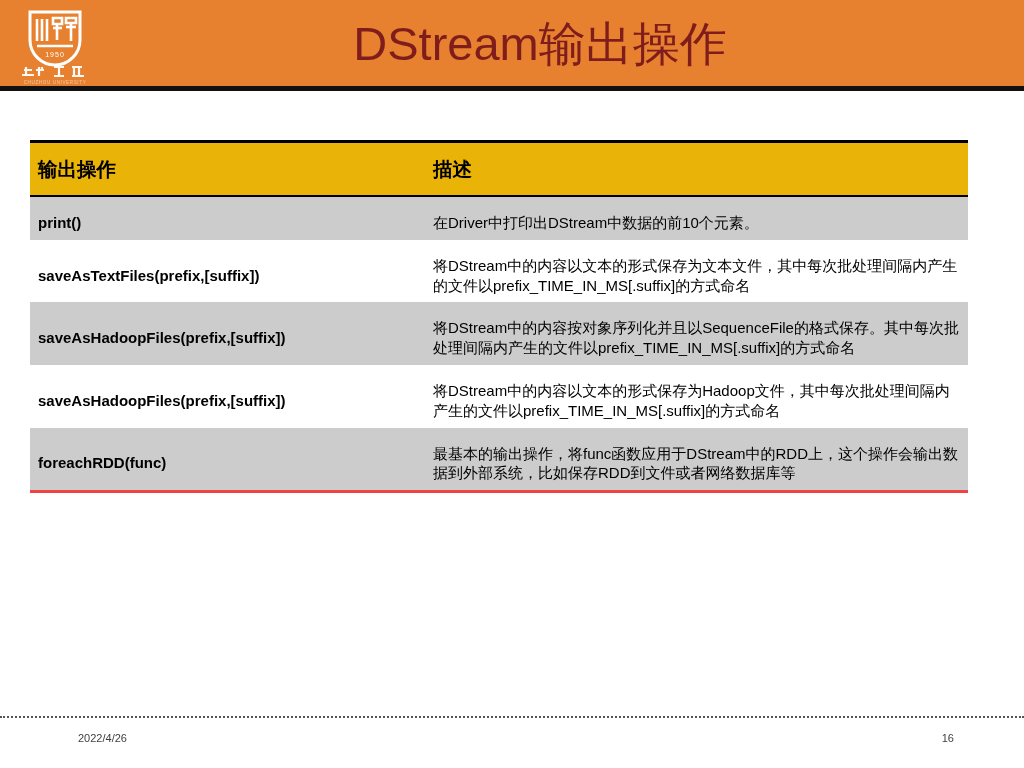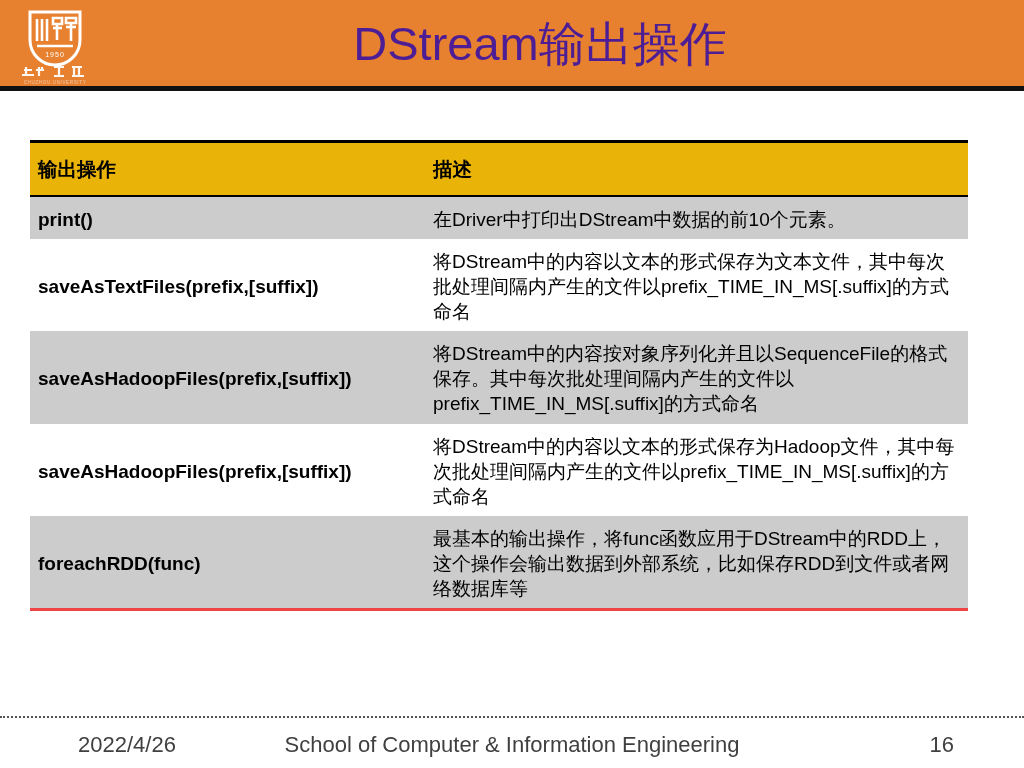--- a/index.html
+++ b/index.html
@@ -46,21 +46,21 @@
     left: 110px;
     top: 4px;
     width: 860px;
     height: 80px;
     display: flex;
     align-items: center;
     justify-content: center;
     font-size: 47px;
     line-height: 1.05;
     font-weight: 400;
-    color: #4c1d95;
+    color: #7f1d1d;
     letter-spacing: 0px;
     white-space: nowrap;
   }
 
   
   .table-wrap {
     position: absolute;
     left: 30px;
     top: 140px;
     width: 938px;
@@ -79,22 +79,22 @@
     font-size: 19.5px;
     font-weight: bold;
     padding: 13px 8px 12px 8px;
     border-top: 3px solid #000000;
     border-bottom: 2.5px solid #000000;
     background: #eab308;
     height: 26px;
   }
   table.ops tbody td {
     vertical-align: middle;
-    font-size: 19px;
-    padding: 10px 8px 7px 8px;
+    font-size: 15px;
+    padding: 16px 8px 7px 8px;
     line-height: 1.32;
   }
   table.ops tbody td.op {
     font-weight: bold;
   }
   table.ops tbody td.desc {
     font-weight: 400;
     margin-left: 40px;
   }
   table.ops tbody tr.shaded td {
@@ -115,21 +115,21 @@
     width: 1024px;
     height: 0;
     border-top: 2px dotted #555555;
   }
   .footer {
     position: absolute;
     left: 0;
     top: 726px;
     width: 1024px;
     height: 34px;
-    font-size: 22px;
+    font-size: 11px;
     color: #404040;
   }
   .footer .f-date {
     position: absolute;
     left: 78px;
     top: 6px;
   }
   .footer .f-org {
     position: absolute;
     left: 0;
@@ -212,15 +212,14 @@
         <td class="op">foreachRDD(func)</td>
         <td class="desc">最基本的输出操作，将func函数应用于DStream中的RDD上，这个操作会输出数据到外部系统，比如保存RDD到文件或者网络数据库等</td>
       </tr>
     </tbody>
   </table>
 </div>
 
 <div class="footer-rule"></div>
 <div class="footer">
   <div class="f-date">2022/4/26</div>
-  <div class="f-org">School of Computer &amp; Information Engineering</div>
   <div class="f-page">16</div>
 </div>
 
 </body></html>

